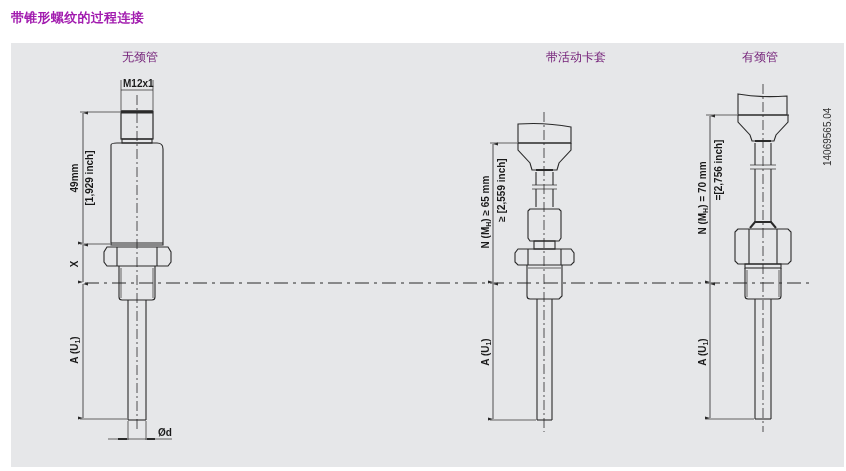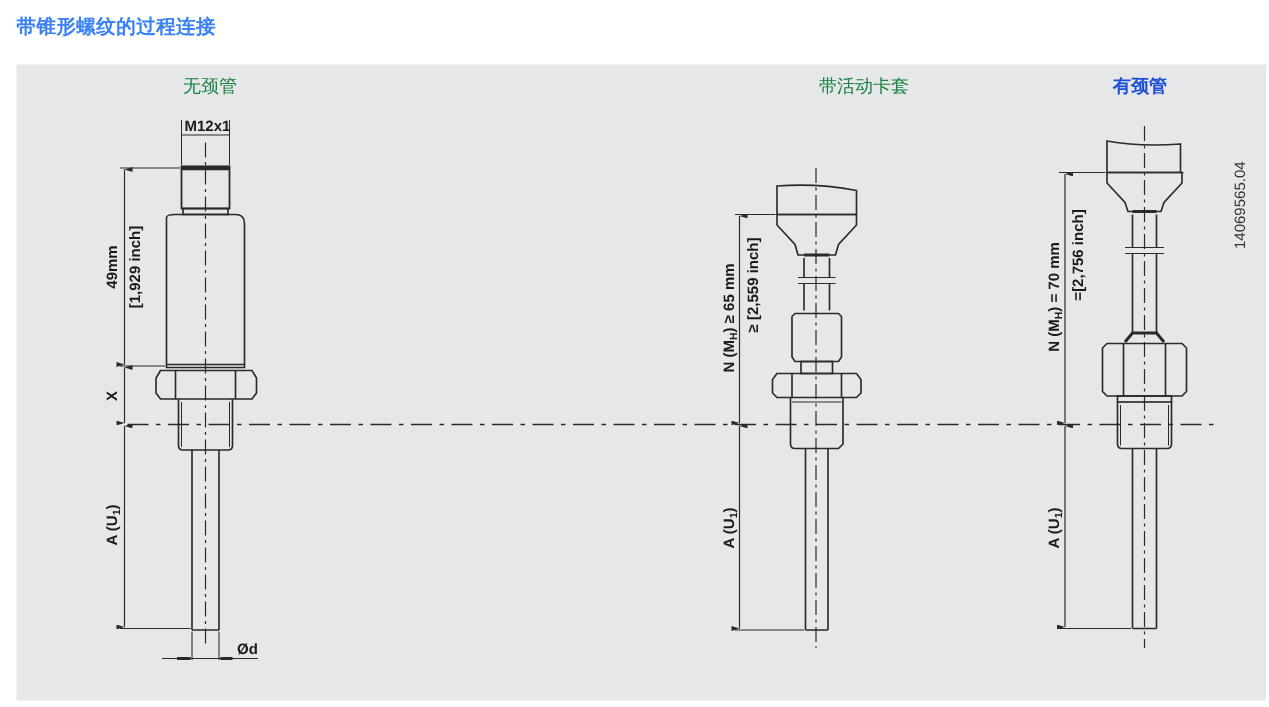--- a/index.html
+++ b/index.html
@@ -1,20 +1,20 @@
 <!DOCTYPE html>
 <html><head>
 <meta charset="utf-8">
 <style>
   html, body { margin:0; padding:0; background:#ffffff; }
   body { width:846px; height:471px; position:relative; overflow:hidden; font-family:"DejaVu Sans", sans-serif; }
-  .title { position:absolute; left:11px; top:9px; font-size:13px; font-weight:bold; color:#3b82f6; letter-spacing:0.3px; }
+  .title { position:absolute; left:11px; top:9px; font-size:13px; font-weight:bold; color:#a21caf; letter-spacing:0.3px; }
   .panel { position:absolute; left:11px; top:43px; width:833px; height:424px; background:#e6e7e9; }
-  .col-label { position:absolute; font-size:12px; color:#15803d; transform:translateX(-50%); top:49px; white-space:nowrap; }
-  .col-label.bold { font-weight:bold; color:#1d4ed8; }
+  .col-label { position:absolute; font-size:12px; color:#701a75; transform:translateX(-50%); top:49px; white-space:nowrap; }
+  .col-label.bold { font-weight:normal; color:#701a75; }
   .docnum { position:absolute; left:822px; top:166px; font-size:10px; color:#333; transform:rotate(-90deg); transform-origin:left top; font-family:"Liberation Sans", sans-serif; white-space:nowrap; }
   svg.draw { position:absolute; left:0; top:0; }
   .dimtxt { font-family:"Liberation Sans", sans-serif; font-weight:bold; font-size:10px; fill:#1a1a1a; }
 </style>
 </head>
 <body>
 
 <div class="title">带锥形螺纹的过程连接</div>
 <div class="panel"></div>
 

